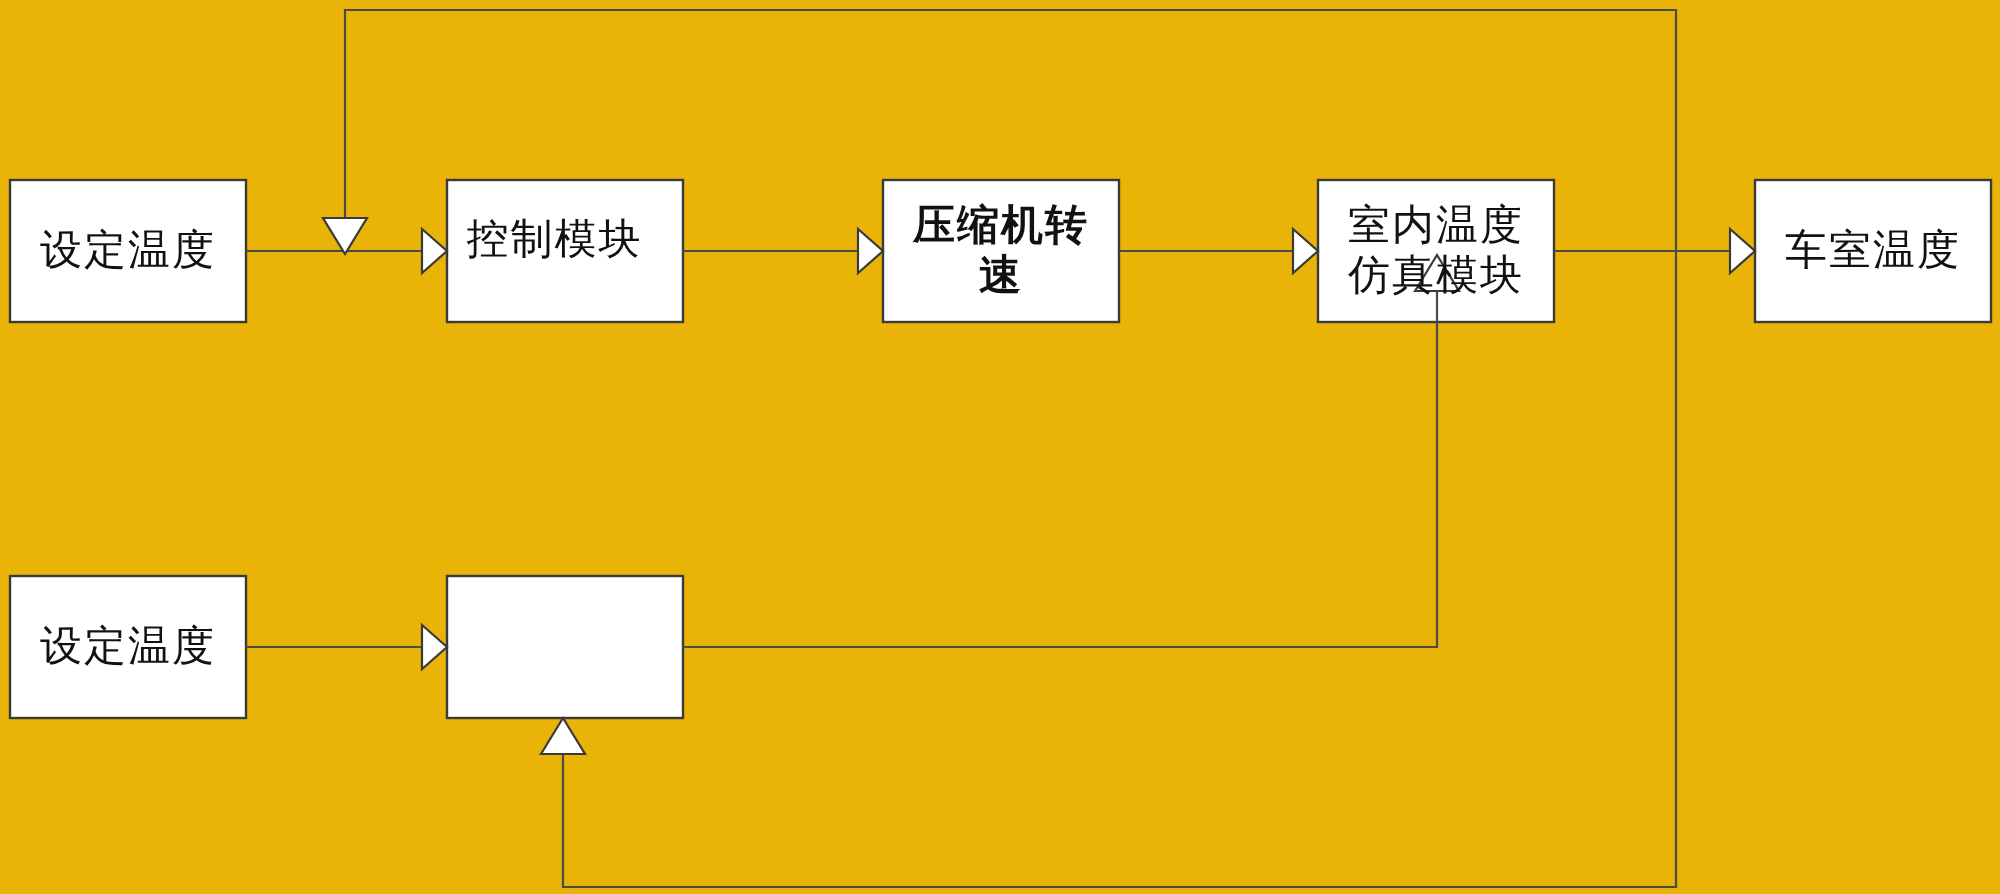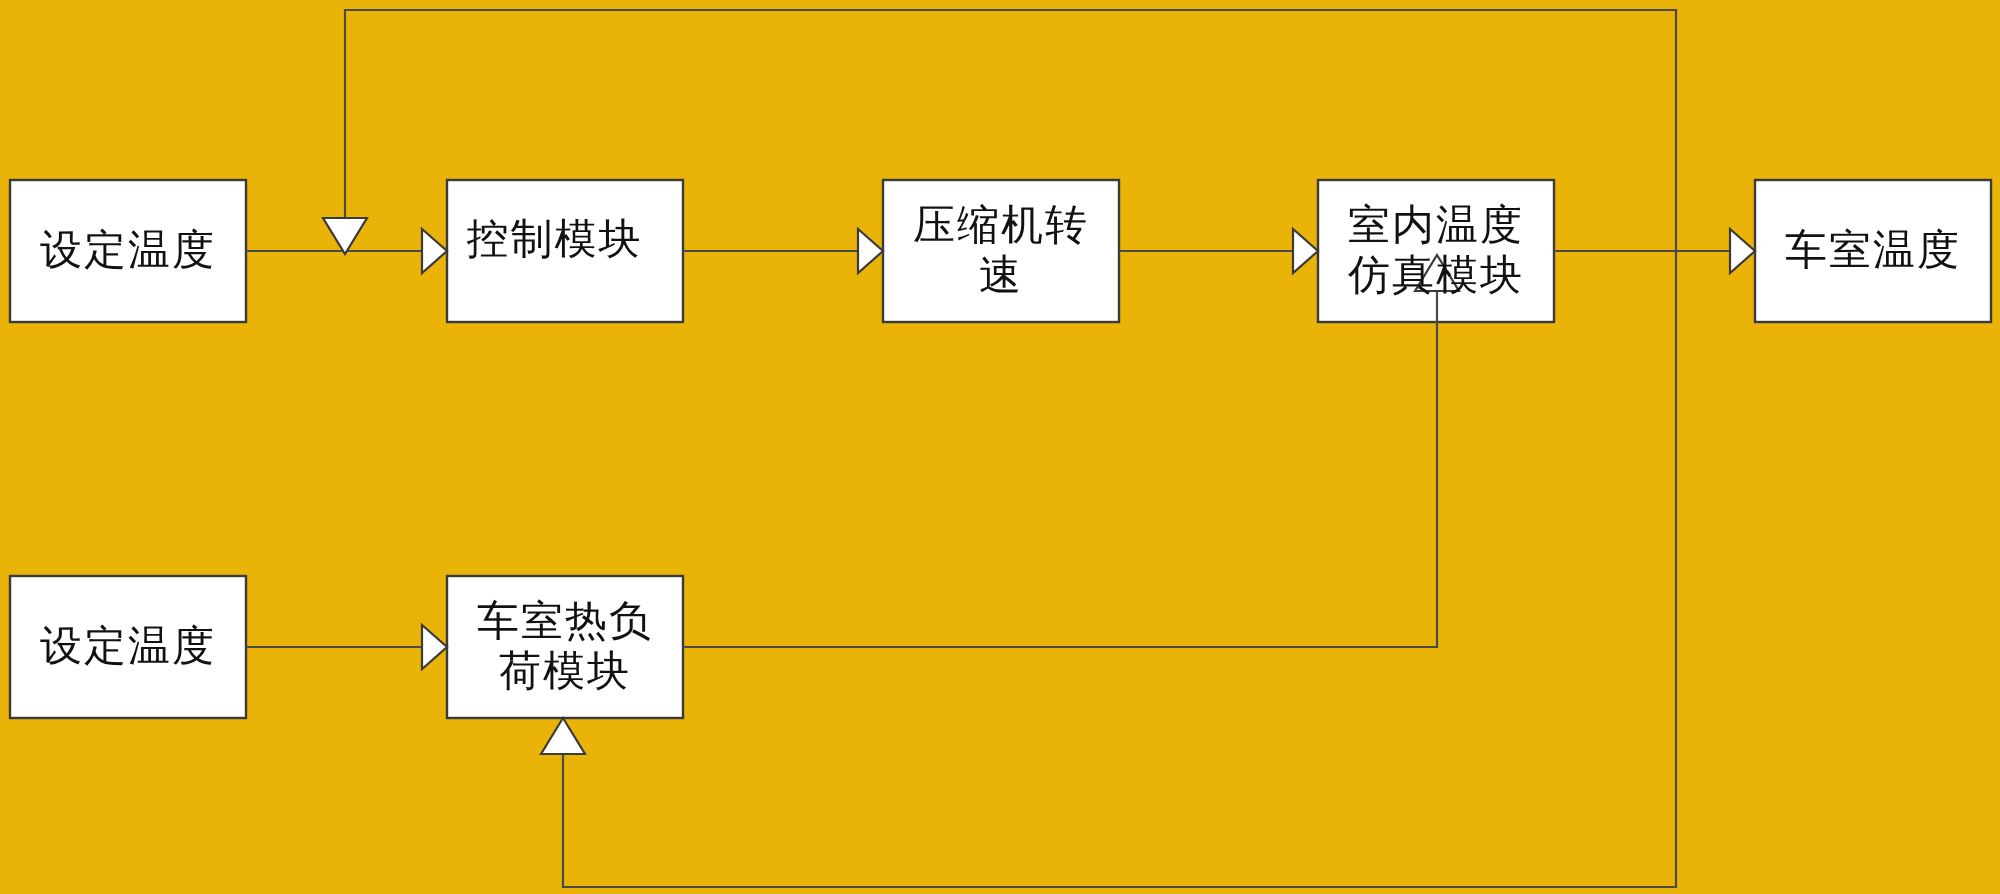--- a/index.html
+++ b/index.html
@@ -94,26 +94,24 @@
 
     <path class="wire" d="M 1676 251 L 1676 887 L 563 887 L 563 754"></path>
     <polygon class="arrow-head" points="541,754 563,718 585,754"></polygon>
 
   </svg>
 
   <div class="blk-label" style="left:10px;  top:180px;  width:236px; height:142px;">设定温度</div>
 
   <div class="blk-label" style="left:447px; top:169px;  width:215px; height:142px;">控制模块</div>
 
-  <div class="blk-label" style="left:883px; top:180px;  width:236px; height:142px;">压缩机转
+  <div class="blk-label" style="left:883px; top:180px;  width:236px; height:142px;font-weight:bold;">压缩机转
 速</div>
 
   <div class="blk-label" style="left:1318px;top:180px;  width:236px; height:142px;">室内温度
 仿真模块</div>
 
   <div class="blk-label" style="left:1755px;top:180px;  width:236px; height:142px;">车室温度</div>
 
   <div class="blk-label" style="left:10px;  top:576px;  width:236px; height:142px;">设定温度</div>
 
-  <div class="blk-label" style="left:447px; top:576px;  width:236px; height:142px;">车室热负
-荷模块</div>
 
 </div>
 
 </body></html>

